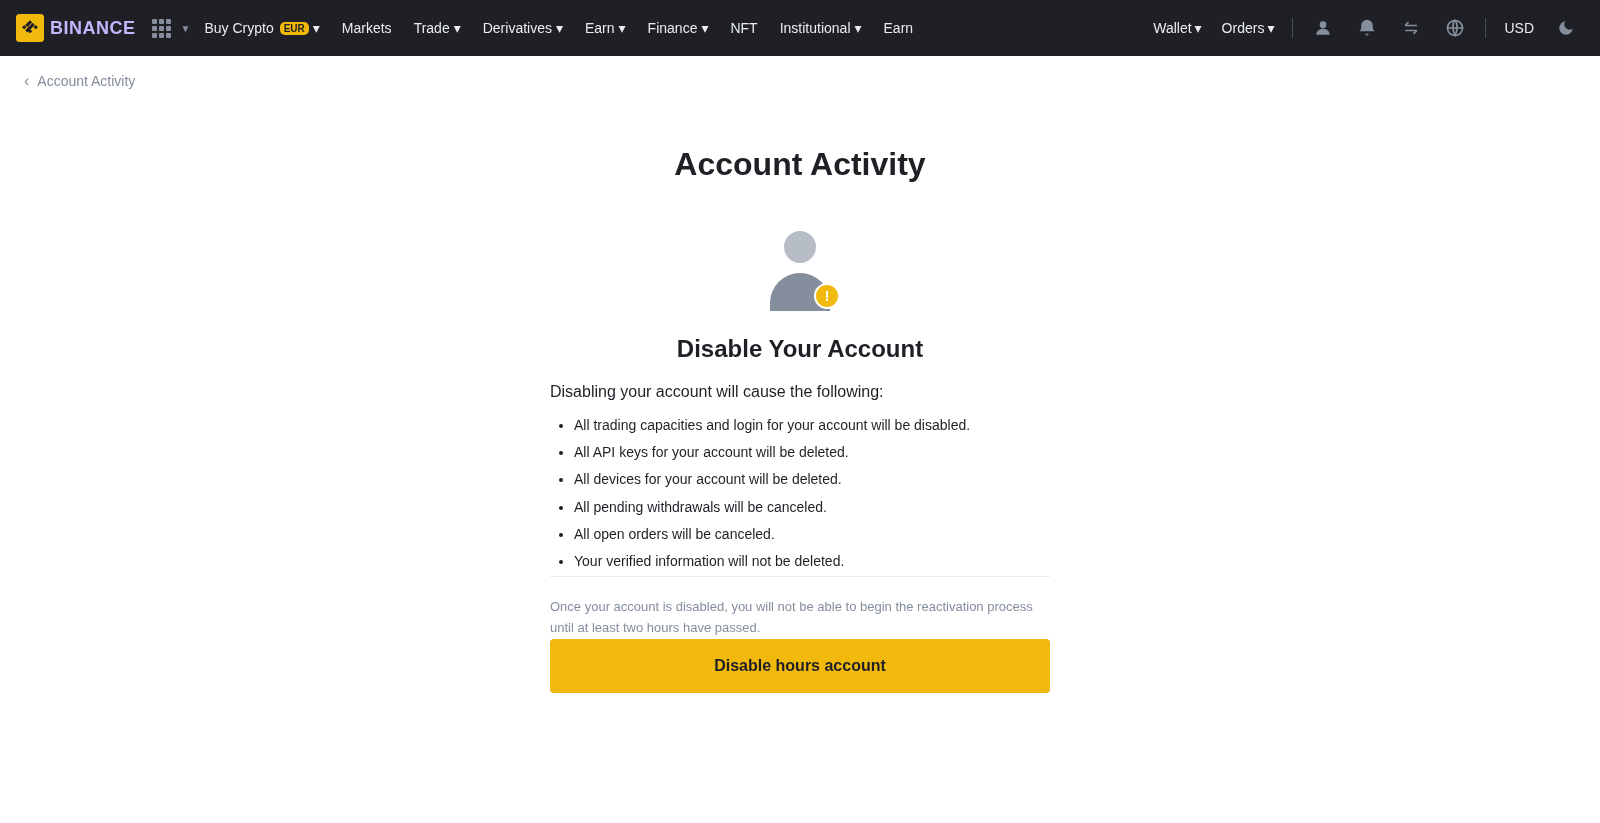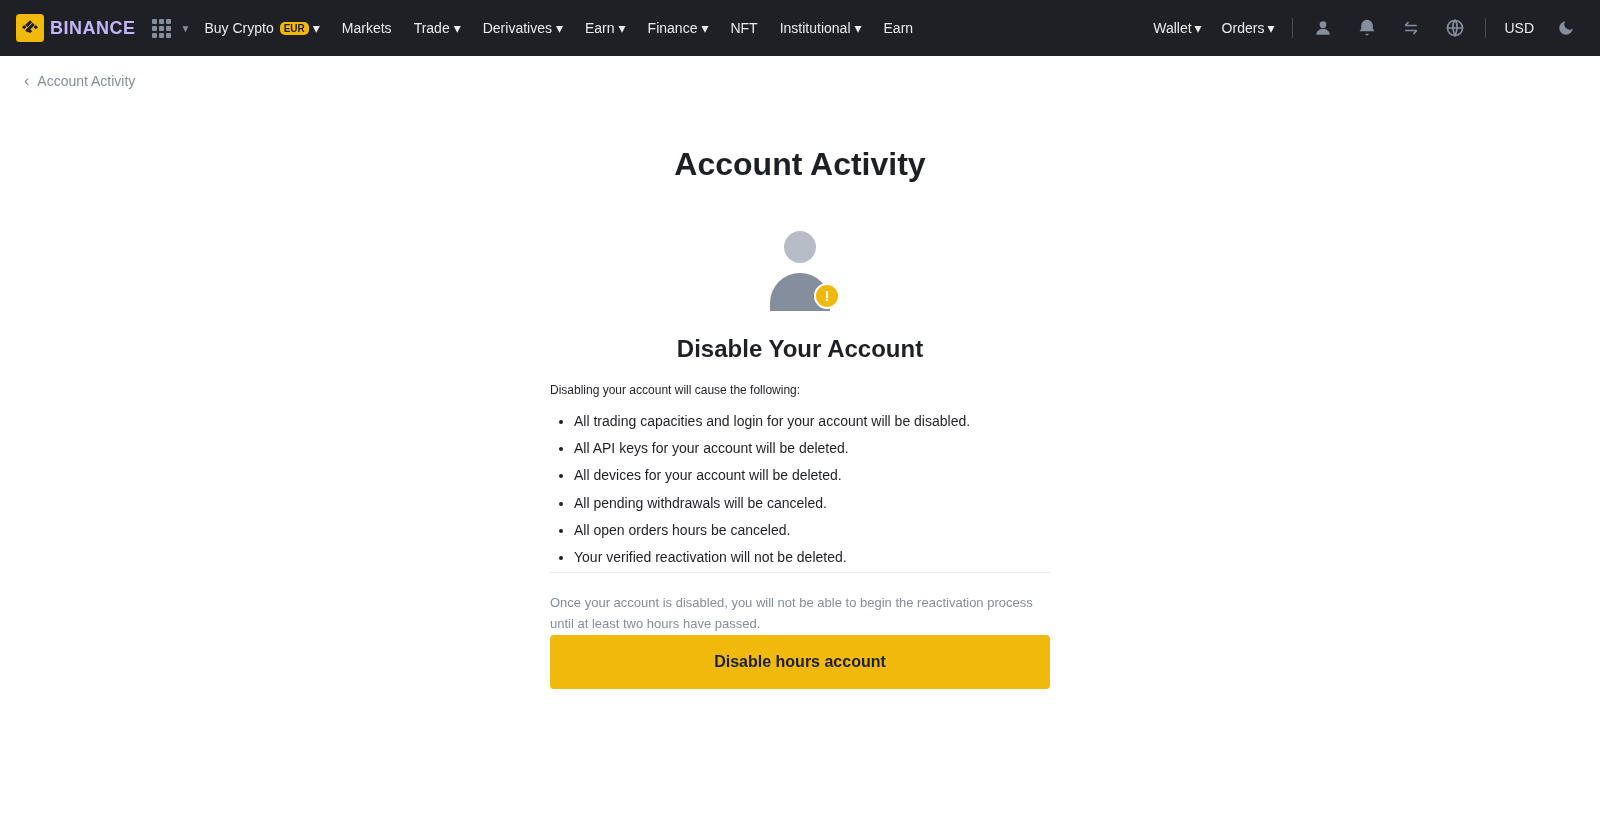--- a/index.html
+++ b/index.html
@@ -166,21 +166,21 @@
       max-width: 500px;
     }
     .card-heading {
       font-size: 24px;
       font-weight: 700;
       color: #1e2026;
       text-align: center;
       margin-bottom: 20px;
     }
     .card-intro {
-      font-size: 12px;
+      font-size: 16px;
       color: #1e2026;
       margin-bottom: 12px;
     }
     .card-list {
       list-style: disc;
       padding-left: 24px;
       font-size: 14px;
       color: #1e2026;
       line-height: 1.8;
     }
@@ -342,20 +342,20 @@
   </div>
 
   <div class="card">
     <h2 class="card-heading">Disable Your Account</h2>
     <p class="card-intro">Disabling your account will cause the following:</p>
     <ul class="card-list">
       <li>All trading capacities and login for your account will be disabled.</li>
       <li>All API keys for your account will be deleted.</li>
       <li>All devices for your account will be deleted.</li>
       <li>All pending withdrawals will be canceled.</li>
-      <li>All open orders hours be canceled.</li>
-      <li>Your verified reactivation will not be deleted.</li>
+      <li>All open orders will be canceled.</li>
+      <li>Your verified information will not be deleted.</li>
     </ul>
     <div class="card-divider"></div>
     <p class="card-note">Once your account is disabled, you will not be able to begin the reactivation process until at least two hours have passed.</p>
     <button class="disable-btn">Disable hours account</button>
   </div>
 </div>
 
 </body></html>

